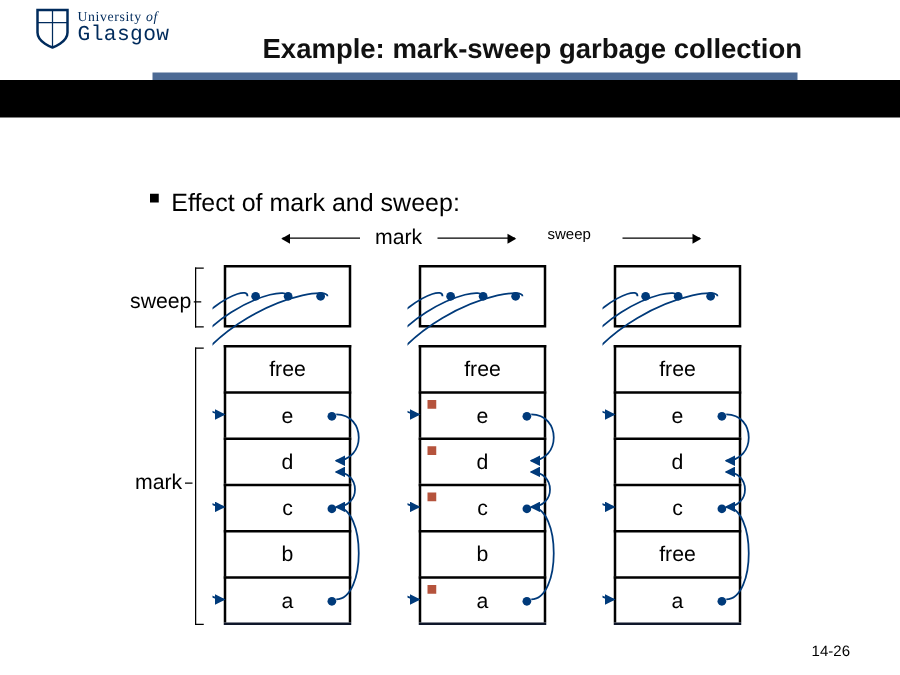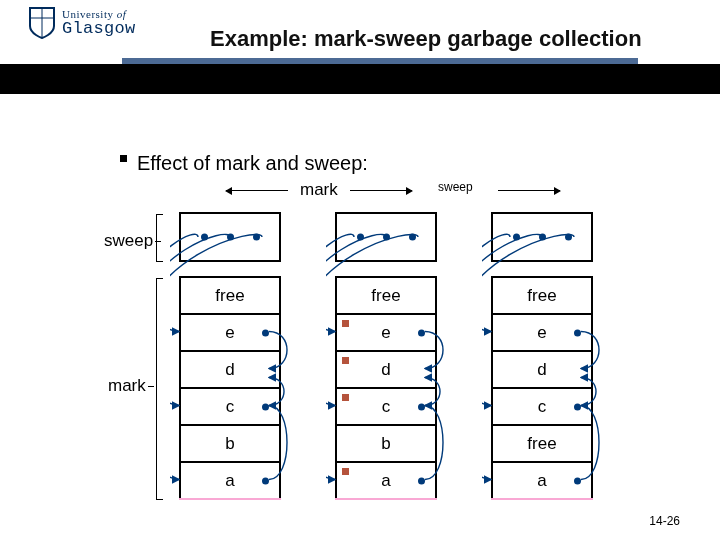--- a/index.html
+++ b/index.html
@@ -47,21 +47,21 @@
   .columns { position: absolute; left: 170px; top: 212px; width: 480px; height: 300px; }
   .col { position: absolute; top: 0; width: 120px; }
   .col.c0 { left: 0; }
   .col.c1 { left: 156px; }
   .col.c2 { left: 312px; }
 
   .stack-box { width: 102px; height: 50px; border: 2px solid #000; position: relative; margin: 0 auto; }
   .stack-dots { position: absolute; left: 0; right: 0; top: 50%; transform: translateY(-50%); display: flex; justify-content: space-around; padding: 0 10px; }
   .stack-dots span { width: 7px; height: 7px; background: #003a7a; border-radius: 50%; }
 
-  .heap-stack { margin: 14px auto 0; width: 102px; border-bottom: 2px solid #f9a8d4; }
+  .heap-stack { margin: 14px auto 0; width: 102px; border-bottom: 2px solid #0f172a; }
   .heap-cell { height: 37px; border: 2px solid #000; border-bottom: none; position: relative; display: flex; align-items: center; justify-content: center; font-size: 17px; }
   .heap-cell .mark-dot { position: absolute; left: 5px; top: 5px; width: 7px; height: 7px; background: #b5533c; }
   .heap-cell .out-dot  { position: absolute; right: 10px; top: 50%; width: 7px; height: 7px; background: #003a7a; border-radius: 50%; transform: translateY(-50%); }
 
   
   .bracket { position: absolute; border-left: 1.5px solid #000; border-top: 1.5px solid #000; border-bottom: 1.5px solid #000; width: 7px; }
   .bracket.stackB { left: 156px; top: 214px; height: 48px; }
   .bracket.heapB  { left: 156px; top: 278px; height: 222px; }
 
   

